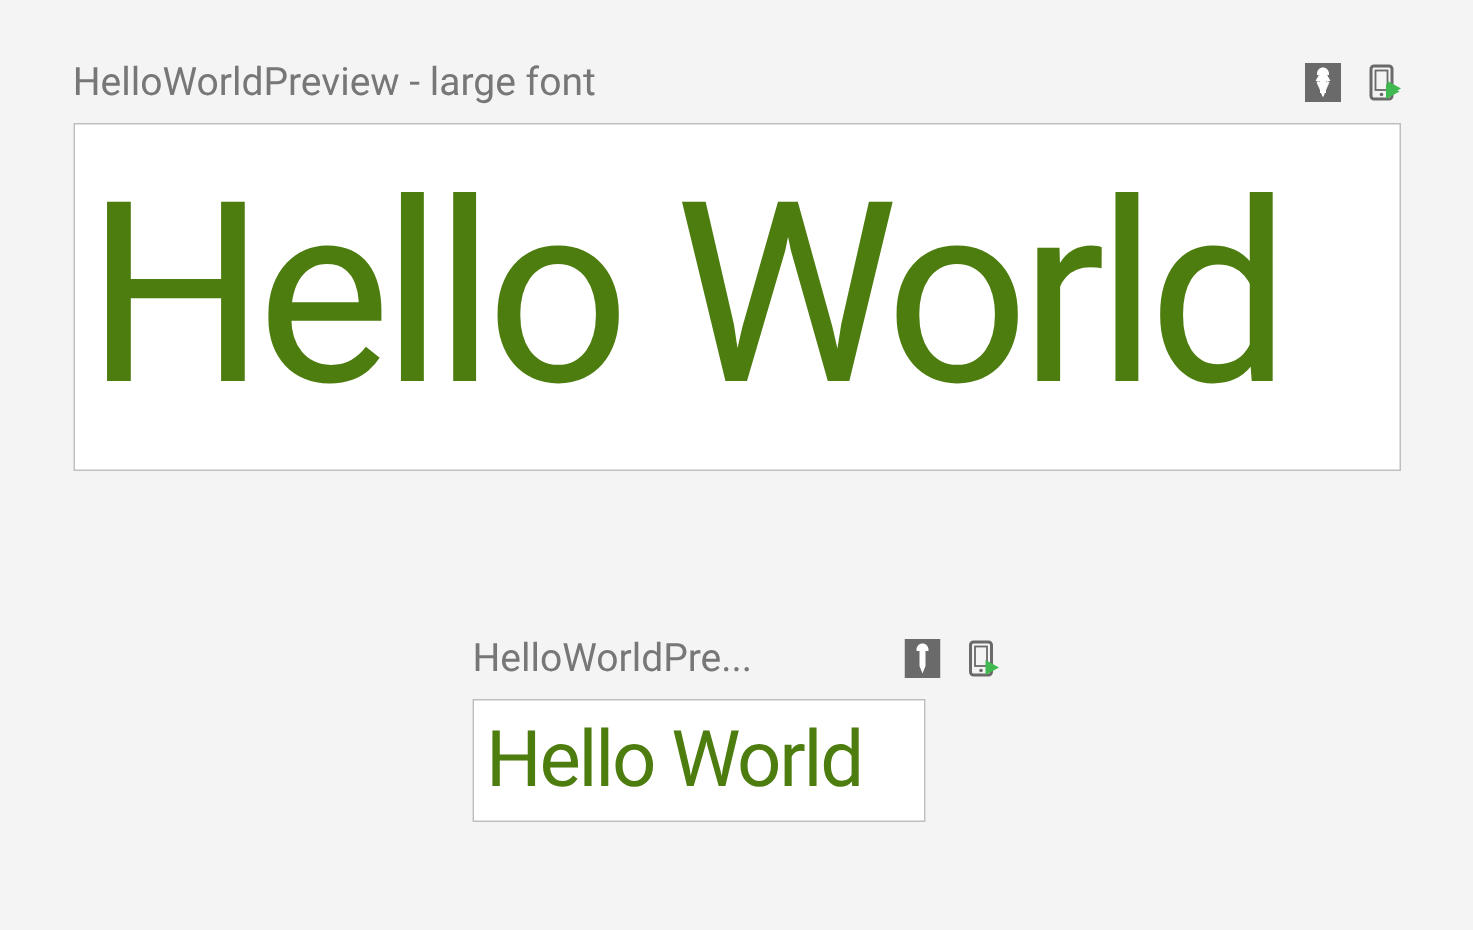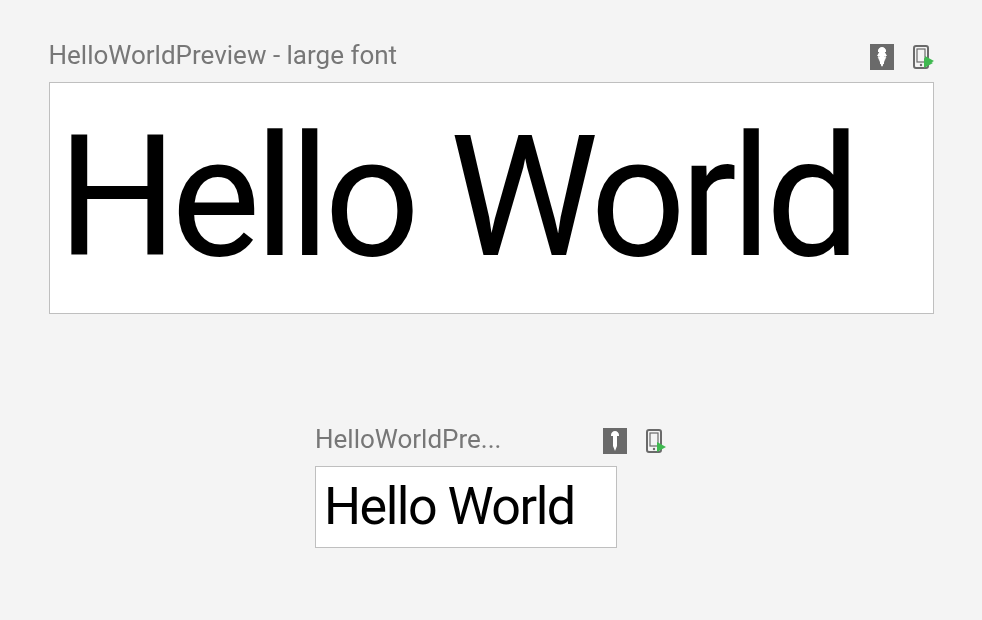--- a/index.html
+++ b/index.html
@@ -23,21 +23,21 @@
     }
     .preview-block.large {
       width: 885px;
       margin-bottom: 110px;
     }
     .preview-block.small {
       width: 352px;
     }
     .preview-header {
       display: flex;
-      align-items: flex-end;
+      align-items: center;
       margin-bottom: 12px;
       width: 100%;
     }
     .preview-title {
       color: #777;
       font-size: 26px;
       font-weight: 400;
       white-space: nowrap;
       overflow: hidden;
       text-overflow: ellipsis;
@@ -75,21 +75,21 @@
     }
     .preview-block.large .preview-canvas {
       width: 100%;
       height: 232px;
     }
     .preview-block.small .preview-canvas {
       width: 302px;
       height: 82px;
     }
     .canvas-text {
-      color: #000000;
+      color: #4d7c0f;
       font-weight: 400;
       line-height: 1;
       white-space: nowrap;
       letter-spacing: -3px;
     }
     .preview-block.large .canvas-text {
       font-size: 168px;
       letter-spacing: -6px;
     }
     .preview-block.small .canvas-text {

